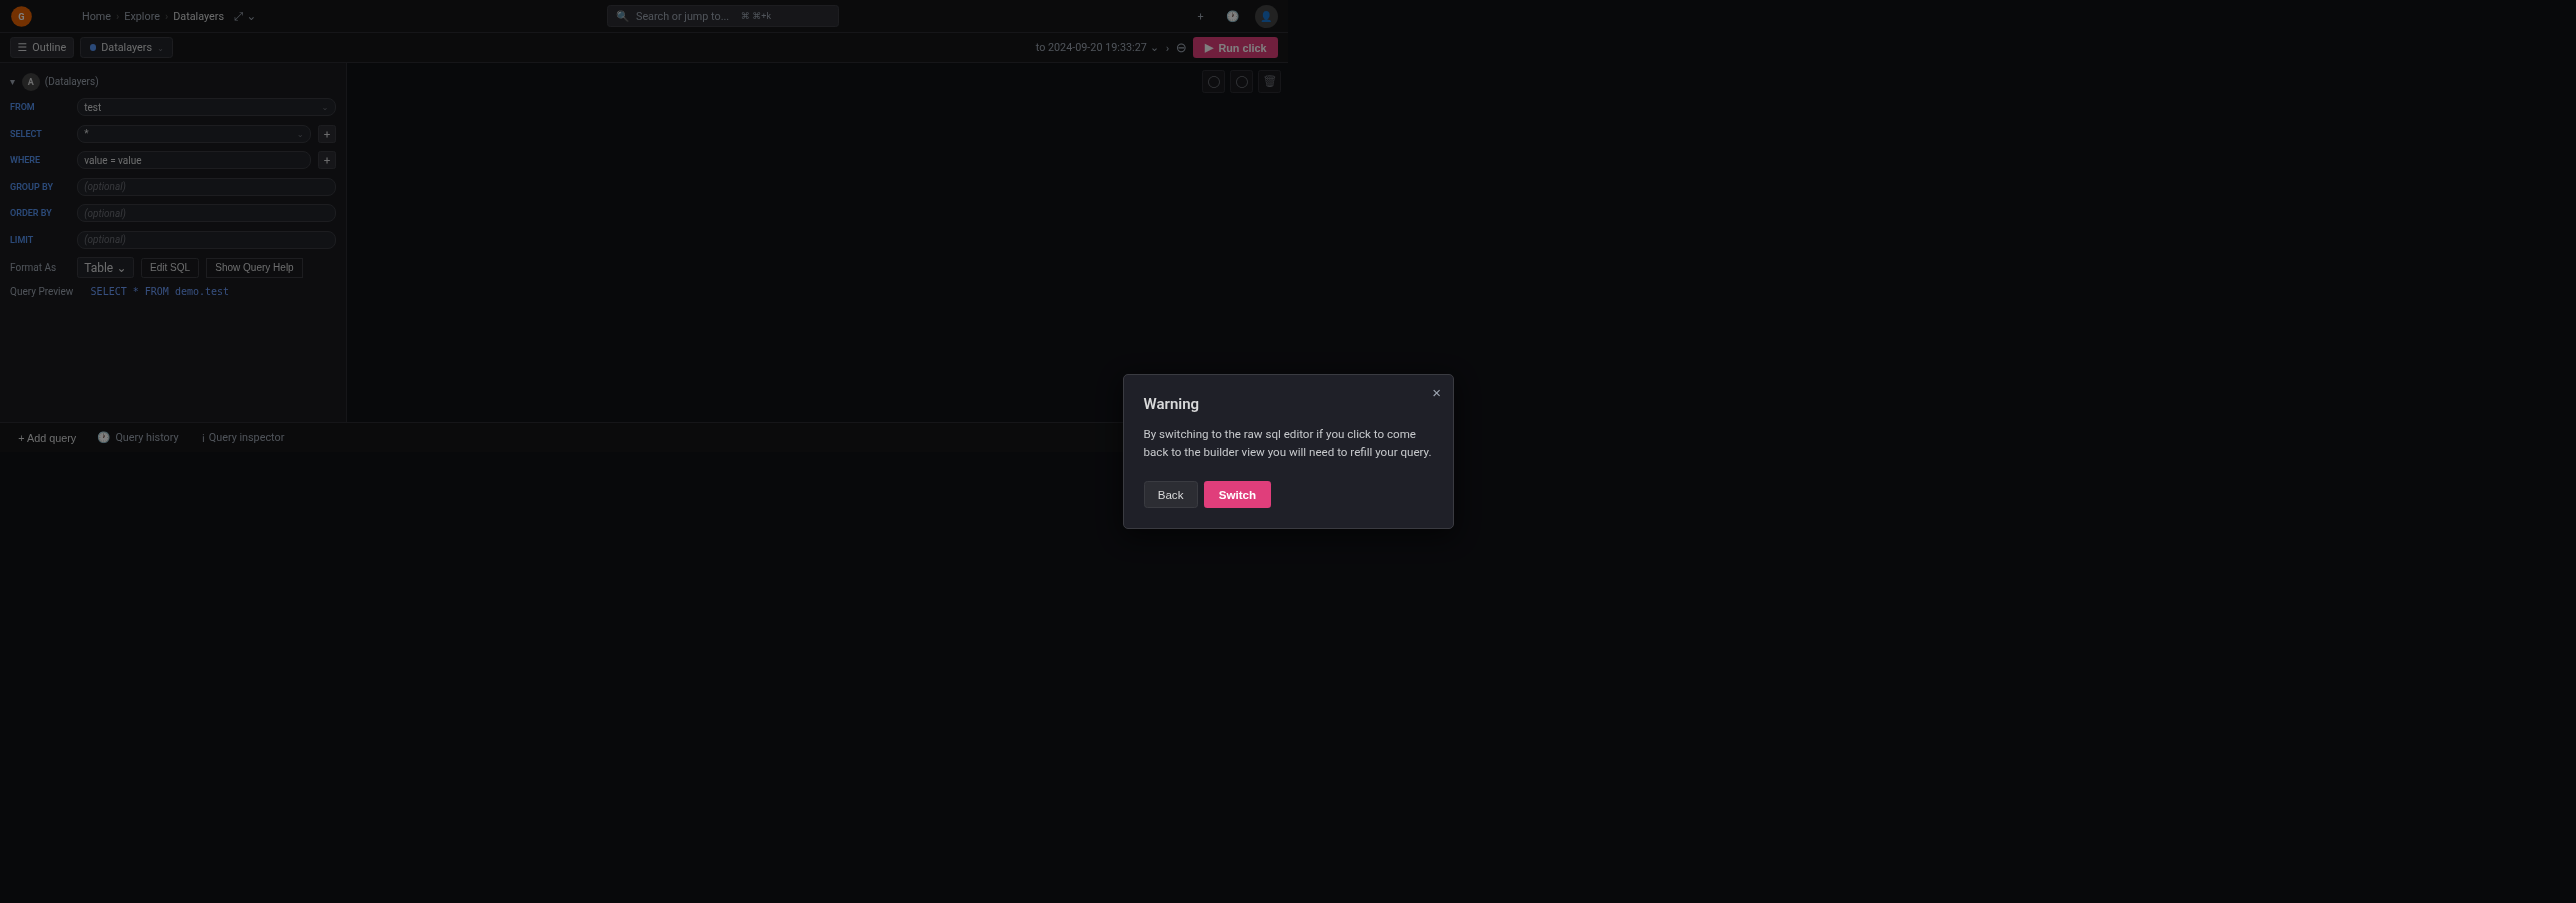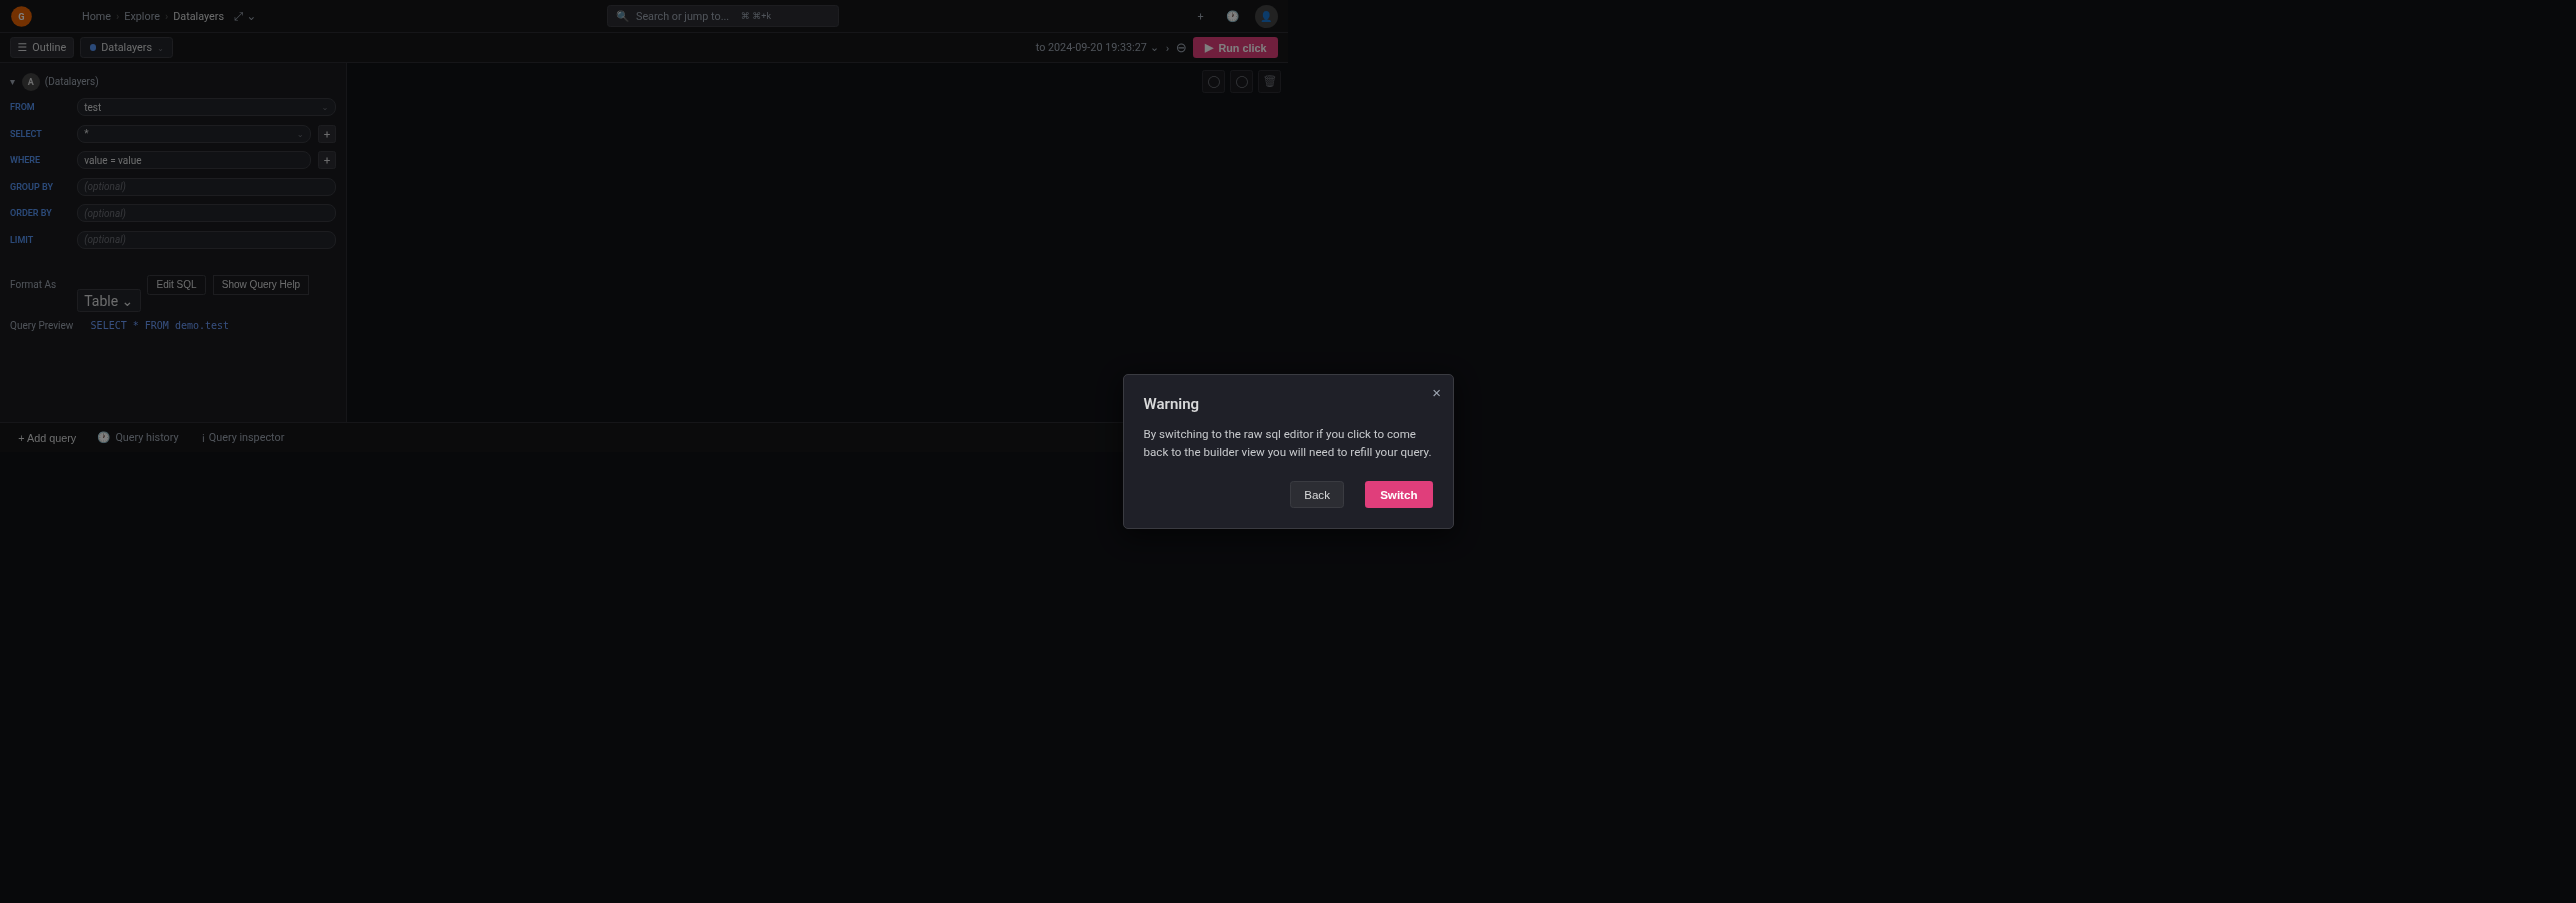--- a/index.html
+++ b/index.html
@@ -257,26 +257,25 @@
       color: #9fa7b3;
       font-size: 10px;
       width: 60px;
     }
     .format-select {
       background: #22252b;
       border: 0.8px solid #3a3b41;
       border-radius: 2.5px;
       padding: 2.5px 6.6px;
       color: #d8d9da;
-      font-size: 14px;
+      font-size: 12px;
       display: flex;
       align-items: center;
       gap: 3.3px;
       cursor: pointer;
-      margin-top: 32px;
     }
     .edit-sql-btn {
       background: transparent;
       border: 0.8px solid #3a3b41;
       border-radius: 2.5px;
       padding: 3.3px 8.3px;
       color: #d8d9da;
       font-size: 10px;
       cursor: pointer;
     }
@@ -409,22 +408,22 @@
       margin-bottom: 13.2px;
     }
     .modal-body {
       color: #c7c9cc;
       font-size: 11.6px;
       line-height: 1.5;
       margin-bottom: 20px;
     }
     .modal-actions {
       display: flex;
-      justify-content: flex-end;
-      gap: 21px;
+      justify-content: flex-start;
+      gap: 6px;
     }
     .btn-back {
       background: #2c2d33;
       border: 0.8px solid #3a3b41;
       border-radius: 3.3px;
       color: #d8d9da;
       padding: 5.8px 13.2px;
       font-size: 11.6px;
       cursor: pointer;
     }

